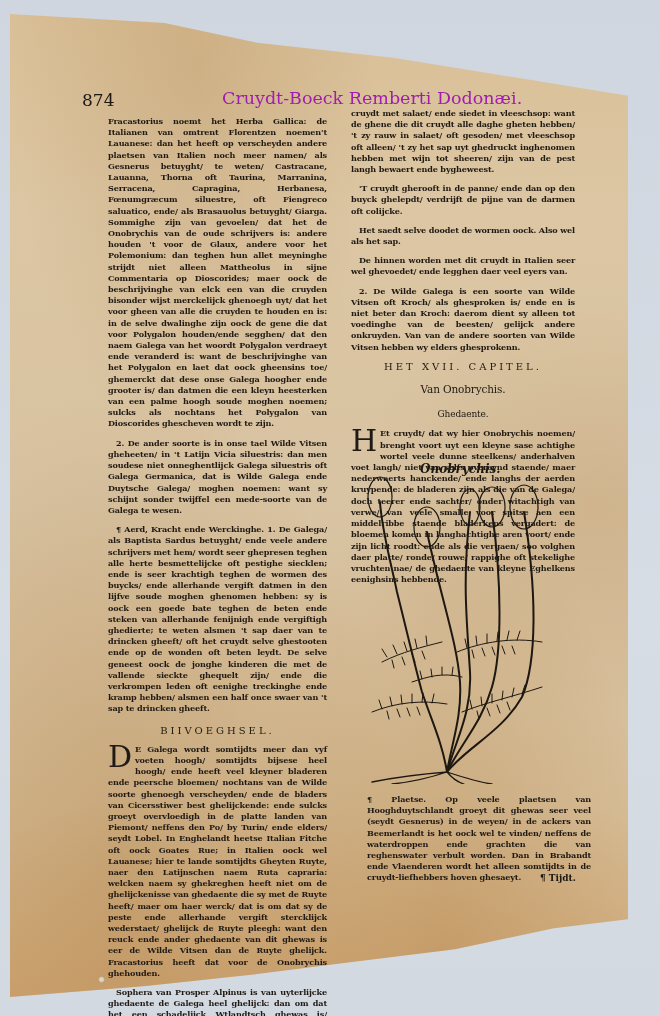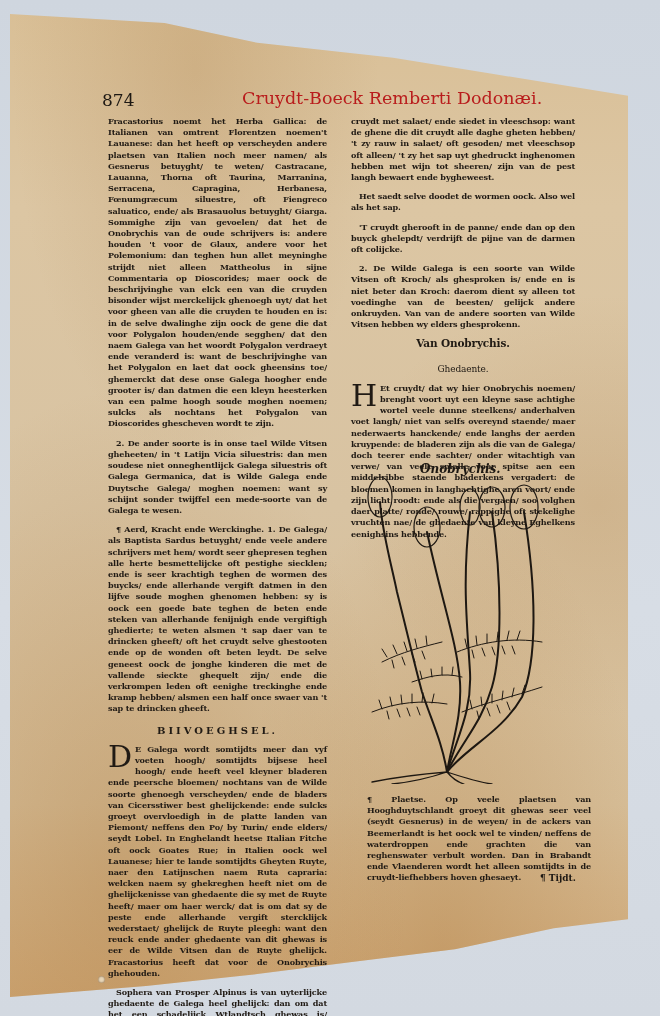--- a/index.html
+++ b/index.html
@@ -18,45 +18,45 @@
       radial-gradient(ellipse at 95% 50%, rgba(180,135,80,0.25) 0%, rgba(180,135,80,0) 30%),
       linear-gradient(180deg,#d9bf96 0%,#dcc6a3 20%,#d8c3a2 50%,#d6bd97 80%,#cfa775 100%);
     clip-path: polygon(0% 0.6%, 25% 1.5%, 40% 3.5%, 62% 5%, 78% 6.6%, 100% 8.8%, 100% 91.5%, 88% 92.4%, 72% 94.5%, 55% 95.8%, 40% 97%, 22% 98.2%, 0% 99.3%);
     box-shadow: 0 0 4px rgba(0,0,0,0.3);
   }
   .hole {
     position:absolute; left:98px; top:976px; width:7px; height:7px; border-radius:50%;
     background:#e8d6b8; box-shadow: inset 0 0 2px #6b4a25;
   }
   .header {
-    position:absolute; left:102px; top:88px; width:480px; height:24px;text-decoration:underline;
+    position:absolute; left:82px; top:88px; width:480px; height:24px;text-decoration:underline;
   }
   .page-num {
     position:absolute; left:0; top:2px; font-size:17px; color:#1d1813;
   }
   .running-title {
-    position:absolute; left:140px; top:0; font-size:17.5px; color:#b91c1c; white-space:nowrap;
+    position:absolute; left:140px; top:0; font-size:17.5px; color:#a21caf; white-space:nowrap;
   }
   .col {
     position:absolute; color:#201a14;
     font-family: "DejaVu Serif", serif;
     font-size:8.1px; line-height:11.2px; font-weight:bold;
     text-align:justify;
     letter-spacing:-0.15px;
   }
   .col p { margin:8px; text-indent:0; }
   .col p.ind { text-indent:8px; }
   .left-col { left:100px; top:108px; width:235px; }
-  .right-col { left:343px; top:108px; width:240px; }
+  .right-col { left:343px; top:100px; width:240px; }
   .sec-head {
-    text-align:center; font-weight:bold; letter-spacing:3px;
+    text-align:center; font-weight:normal; letter-spacing:3px;
     font-size:10px; margin:10px 0 8px 0;
   }
   .chap-head { text-align:center; font-weight:normal; letter-spacing:3px; font-size:10px; margin:8px 0 3px; }
-  .chap-sub { text-align:center; font-weight:bold; font-size:10.5px; margin:6px 0 5px; }
+  .chap-sub { text-align:center; font-weight:normal; font-size:10.5px; margin:12px 0 5px; }
   .sub-head { text-align:center; font-weight:normal; font-size:9px; margin:14px 0 2px; }
   .dropcap {
     float:left; font-size:30px; line-height:24px; font-weight:normal;
     margin:1px 3px 0 0; font-family:"DejaVu Serif", serif;
   }
   .plant-caption {
     position:absolute; left:420px; top:462px; font-size:12px; font-weight:bold; color:#1d1813;
     font-family:"DejaVu Serif", serif; font-style:italic;
   }
   .plant {
@@ -86,23 +86,25 @@
   <p class="ind">¶ Aerd, Kracht ende Werckinghe. 1. De Galega/ als Baptista Sardus betuyght/ ende veele andere schrijvers met hem/ wordt seer ghepresen teghen alle herte besmettelijcke oft pestighe siecklen; ende is seer krachtigh teghen de wormen des buycks/ ende allerhande vergift datmen in den lijfve soude moghen ghenomen hebben: sy is oock een goede bate teghen de beten ende steken van allerhande fenijnigh ende vergiftigh ghedierte; te weten alsmen 't sap daer van te drincken gheeft/ oft het cruydt selve ghestooten ende op de wonden oft beten leydt. De selve geneest oock de jonghe kinderen die met de vallende sieckte ghequelt zijn/ ende die verkrompen leden oft eenighe treckinghe ende kramp hebben/ alsmen een half once swaer van 't sap te drincken gheeft.</p>
   <div class="sec-head">BIIVOEGHSEL.</div>
   <p><span class="dropcap">D</span><span>E Galega wordt somtijdts meer dan vyf voeten hoogh/ somtijdts bijsese heel hoogh/ ende heeft veel kleyner bladeren ende peersche bloemen/ nochtans van de Wilde soorte ghenoegh verscheyden/ ende de bladers van Cicersstiwer best ghelijckende: ende sulcks groeyt overvloedigh in de platte landen van Piemont/ neffens den Po/ by Turin/ ende elders/ seydt Lobel. In Enghelandt heetse Italian Fitche oft oock Goates Rue; in Italien oock wel Lauanese; hier te lande somtijdts Gheyten Ruyte, naer den Latijnschen naem Ruta capraria: welcken naem sy ghekreghen heeft niet om de ghelijckenisse van ghedaente die sy met de Ruyte heeft/ maer om haer werck/ dat is om dat sy de peste ende allerhande vergift stercklijck wederstaet/ ghelijck de Ruyte pleegh: want den reuck ende ander ghedaente van dit ghewas is eer de Wilde Vitsen dan de Ruyte ghelijck. Fracastorius heeft dat voor de Onobrychis ghehouden.</span></p>
   <p class="ind">Sophera van Prosper Alpinus is van uyterlijcke ghedaente de Galega heel ghelijck: dan om dat het een schadelijck Wtlandtsch ghewas is/ daerom sullen wy dat hier naer by de vreemde cruyden beschrijven.</p>
   <p class="ind">Noch van de krachten. 1. De Apotekers ende oock de Muyltsteeders van Italien/ ende in sonderheydt van omtrent Venegien/ die om gelt te winnen over al addersranghen met hun voeren/ laten hun selven daer van bijtelijck bijten: ende soo haest als sy ghebeten zijn/ ghenesen sy hun met de Galega/ hun selven daer meer op beroemende dan op de seer vermaerde Theriakels. Daerom wordt dit ghewas van veele by alle pestefarden teghen 't vergift ghebruyckt/ ende oock teghen de pest/ als eenoderlas voorseydt is: want sommighe drincken het sap uyt dit cruydt/ ende drincken dat smaghens teghen de pest/ teghen de beten ende steken van alle slanghen/ ende tot den eynde leggen sy dat cruydt ghestooten op de carbonckels van de pest. Maer met azijn ghestooten ende opgheleydt/ belet den voortganck van den Cancker.</p>
 
 </div>
 
 <div class="col right-col">
   <p>cruydt met salaet/ ende siedet in vleeschsop: want de ghene die dit cruydt alle daghe gheten hebben/ 't zy rauw in salaet/ oft gesoden/ met vleeschsop oft alleen/ 't zy het sap uyt ghedruckt inghenomen hebben met wijn tot sheeren/ zijn van de pest langh bewaert ende bygheweest.</p>
+  <p class="ind">'T cruydt gherooft in de panne/ ende dan op den buyck ghelepdt/ verdrijft de pijne van de darmen oft colijcke.</p>
   <p class="ind">Het saedt selve doodet de wormen oock. Also wel als het sap.</p>
-  <p class="ind">'T cruydt gherooft in de panne/ ende dan op den buyck ghelepdt/ verdrijft de pijne van de darmen oft colijcke.</p>
+  <p class="ind">De hinnen worden met dit cruydt in Italien seer wel ghevoedet/ ende legghen daer veel eyers van.</p>
   <p class="ind">2. De Wilde Galega is een soorte van Wilde Vitsen oft Kroch/ als ghesproken is/ ende en is niet beter dan Kroch: daerom dient sy alleen tot voedinghe van de beesten/ gelijck andere onkruyden. Van van de andere soorten van Wilde Vitsen hebben wy elders ghesprokenn.</p>
+  <div class="chap-head">HET XVII. CAPITEL.</div>
   <div class="chap-sub">Van Onobrychis.</div>
   <div class="sub-head">Ghedaente.</div>
   <p><span class="dropcap">H</span><span>Et cruydt/ dat wy hier Onobrychis noemen/ brenght voort uyt een kleyne sase achtighe wortel veele dunne steelkens/ anderhalven voet langh/ niet van selfs overeynd staende/ maer nederwaerts hanckende/ ende langhs der aerden kruypende: de bladeren zijn als die van de Galega/ doch teerer ende sachter/ onder witachtigh van verwe/ van veele smalle voor spitse aen een middelribbe staende bladerkens vergadert: de bloemen komen in langhachtighe aren voort/ ende zijn licht roodt: ende als die vergaen/ soo volghen daer platte/ ronde/ rouwe/ rappighe oft stekelighe vruchten nae/ de ghedaente van kleyne Eghelkens eenighsins hebbende.</span></p>
 </div>
 
 <div class="plant-caption">Onobrychis.</div>
 
 <svg class="plant" viewBox="0 0 200 312" fill="none" stroke="#1e1812" stroke-linecap="round">
 
   <path d="M95 300 C90 270 80 250 70 220 C62 190 55 160 45 120 C40 95 30 60 28 30" stroke-width="2"></path>

